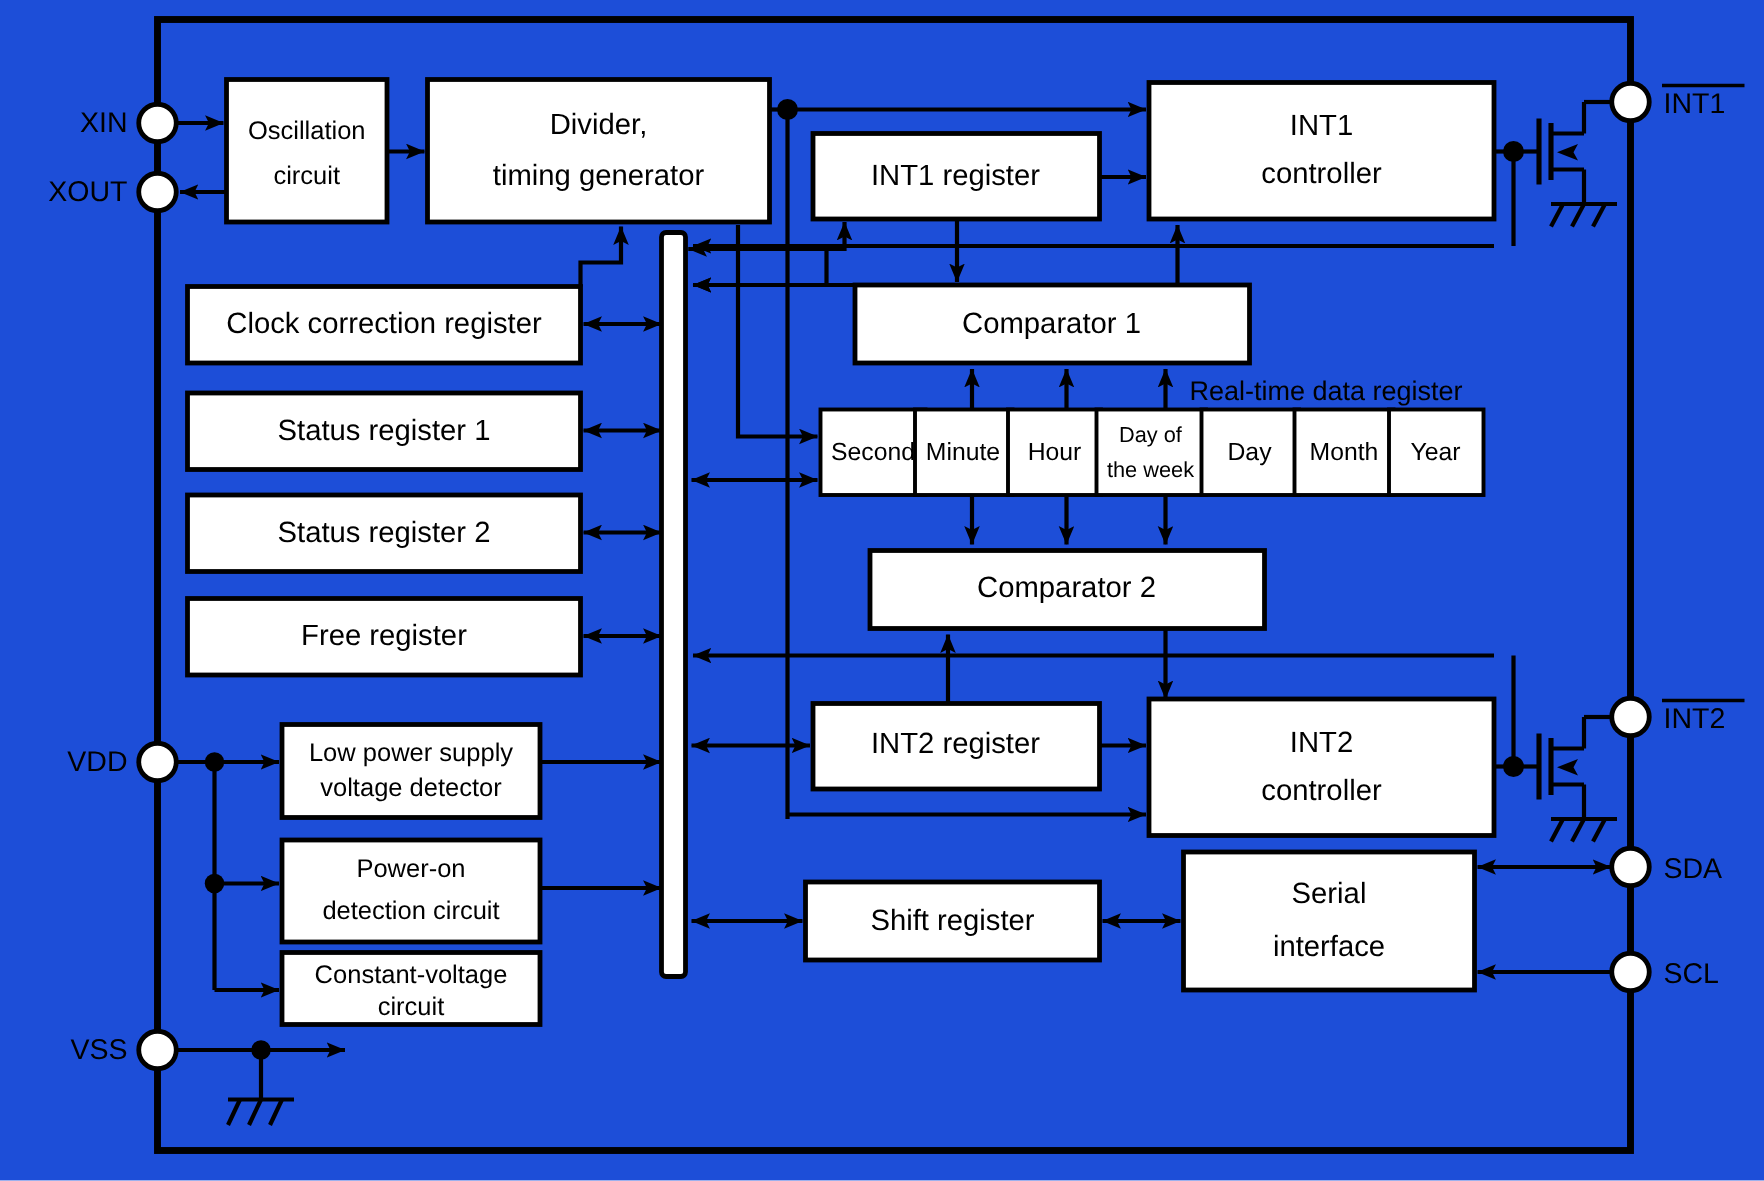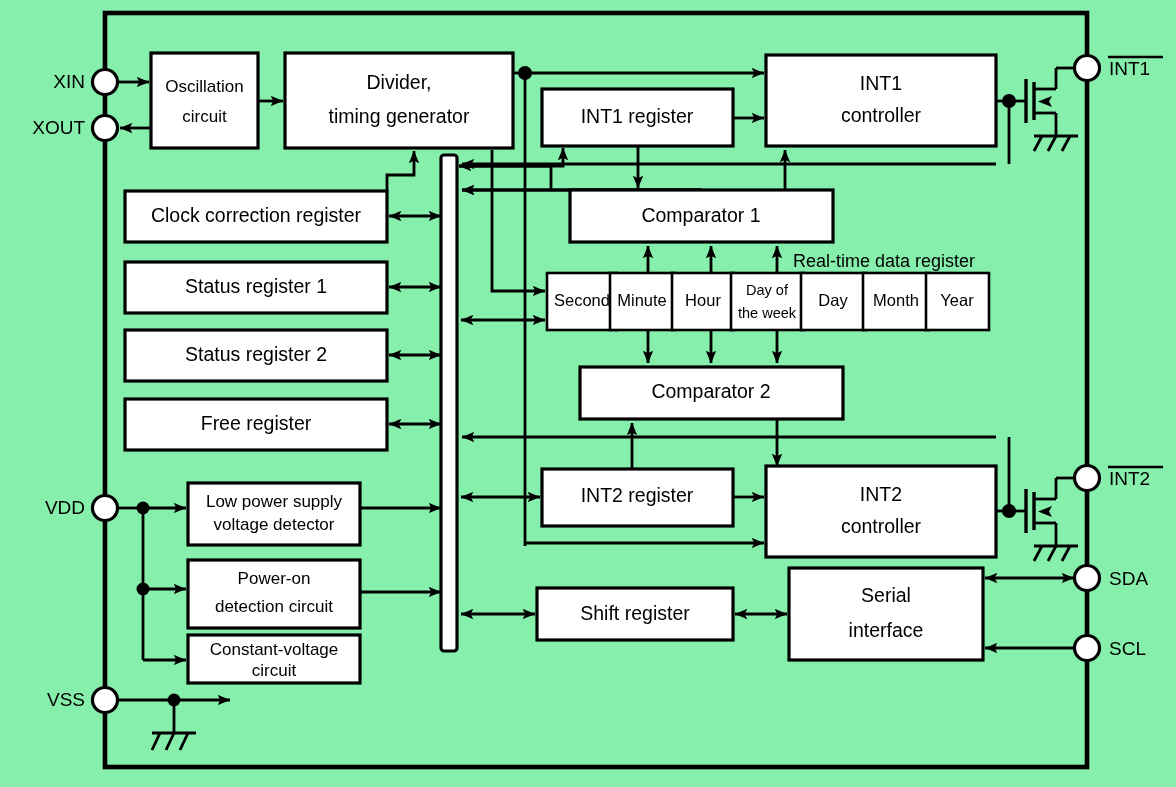--- a/index.html
+++ b/index.html
@@ -4,21 +4,21 @@
 <style>
   html, body {
     margin: 0;
     padding: 0;
     background: #ffffff;
   }
   #root {
     position: relative;
     width: 1176px;
     height: 787px;
-    background: #86efac;
+    background: #1d4ed8;
     font-family: "Liberation Sans", sans-serif;
   }
   svg#diagram {
     display: block;
     width: 1176px;
     height: 787px;
   }
   .blk { fill: #ffffff; stroke: #000000; stroke-width: 3.2; }
   .cell { fill: #ffffff; stroke: #000000; stroke-width: 2.6; }
   .frame { fill: none; stroke: #000000; stroke-width: 4.6; }

